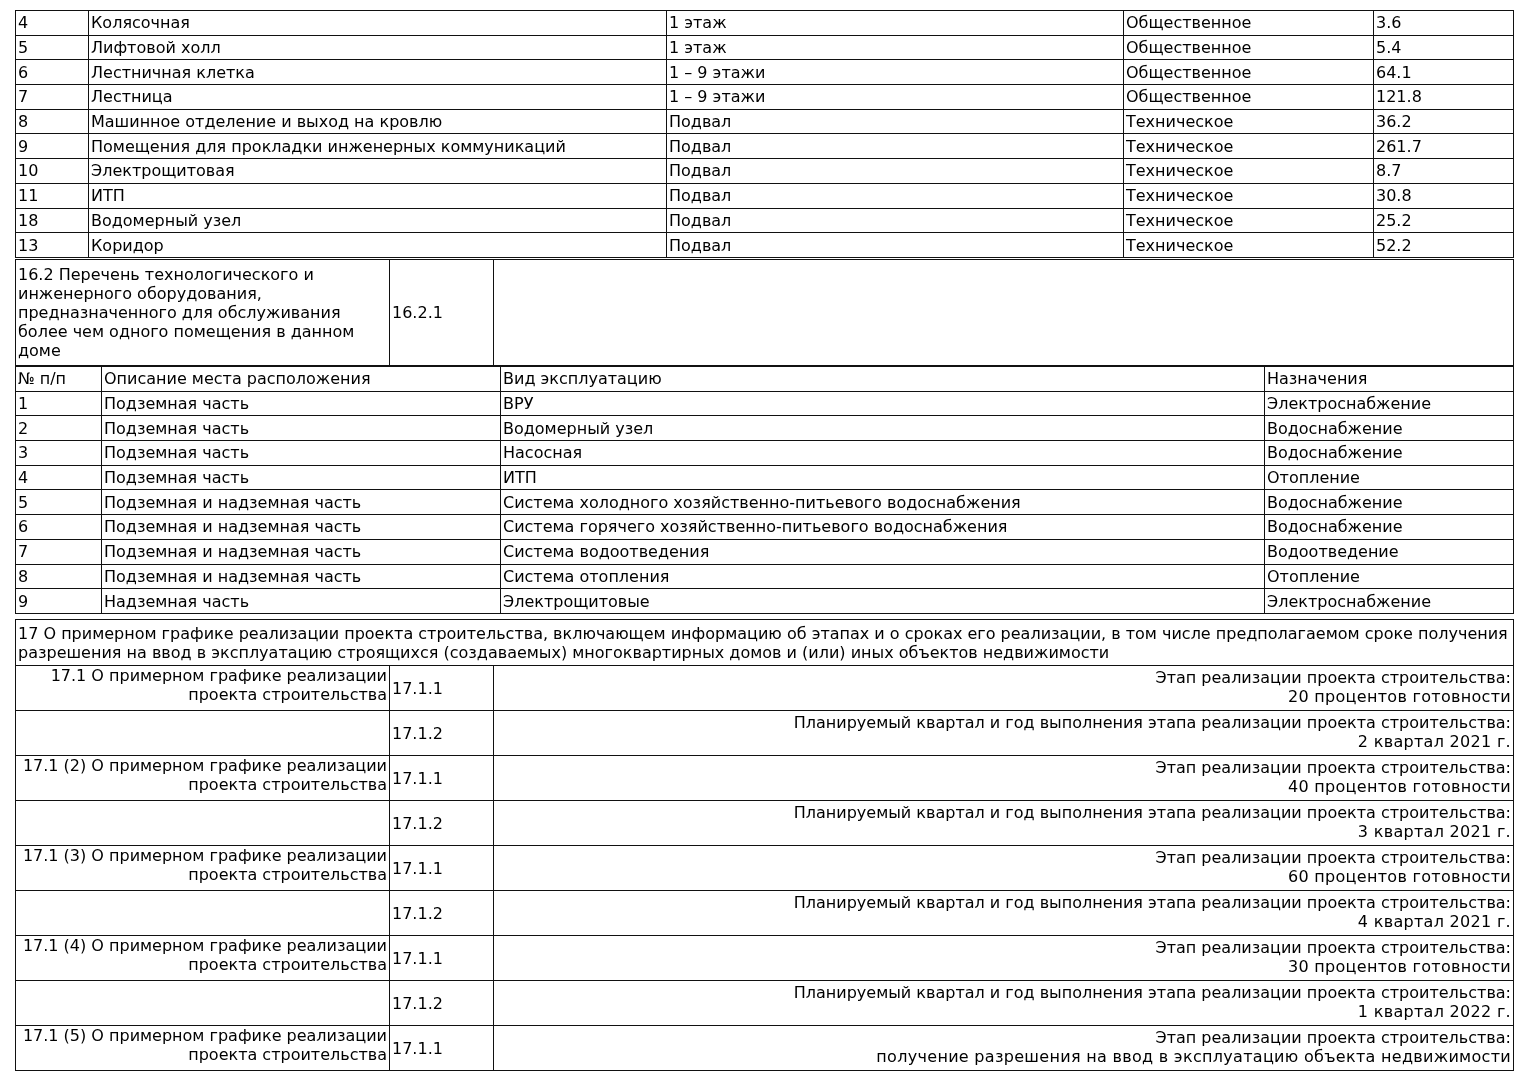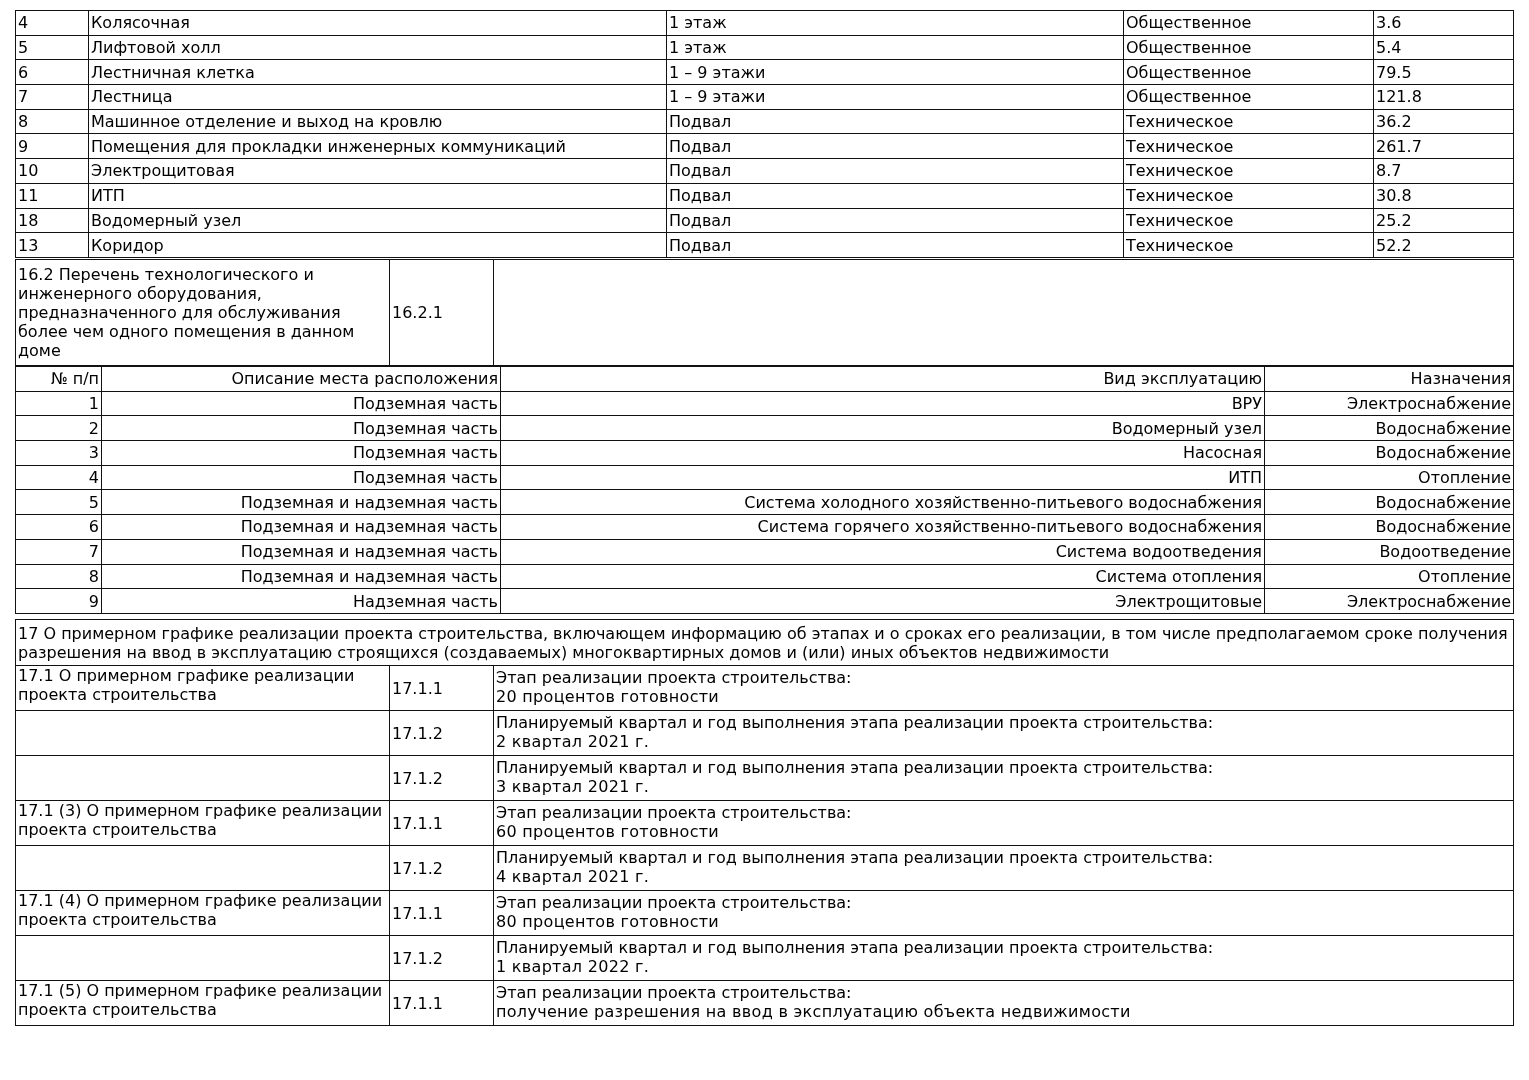--- a/index.html
+++ b/index.html
@@ -7,25 +7,25 @@
          font-family: "DejaVu Sans", sans-serif; font-size: 16px; color: #000; }
   table { border-collapse: collapse; position: absolute; left: 15px; width: 1498px; table-layout: fixed; }
   td { border: 1.5px solid #111; padding: 0 2px; vertical-align: middle; line-height: 19px; white-space: nowrap; overflow: hidden; }
   .wrap { white-space: normal; margin-left: 12px; }
   .bold { font-weight: normal; letter-spacing: 0.3px; }
   #t1 { top: 10px; }
   #t1 tr { height: 24.7px; }
   #t2 { top: 259px; }
   #t2 tr { height: 106px; }
   #t3 { top: 366px; }
-  #t3 tr { height: 24.7px; text-align: right; }
+  #t3 tr { height: 24.7px; }
   #t4 { top: 619px; }
   #t4 tr.sec { height: 46px; }
   #t4 tr.st { height: 45px; }
-  td.top { vertical-align: top; }
+  td.top { vertical-align: top; text-align: right; }
 </style>
 </head>
 <body>
 
 <table id="t1">
   <colgroup>
       <col style="width:73px">
       <col style="width:578px">
       <col style="width:457px">
       <col style="width:250px">
@@ -44,21 +44,21 @@
         <td>Лифтовой холл</td>
         <td>1 этаж</td>
         <td>Общественное</td>
         <td>5.4</td>
       </tr>
       <tr>
         <td>6</td>
         <td>Лестничная клетка</td>
         <td>1 – 9 этажи</td>
         <td>Общественное</td>
-        <td>79.5</td>
+        <td>64.1</td>
       </tr>
       <tr>
         <td>7</td>
         <td>Лестница</td>
         <td>1 – 9 этажи</td>
         <td>Общественное</td>
         <td>121.8</td>
       </tr>
       <tr>
         <td>8</td>
@@ -211,20 +211,28 @@
       </tr>
       <tr class="st">
         <td></td>
         <td>17.1.2</td>
         <td class="top" style="padding-top: 2px;">
           <div>Планируемый квартал и год выполнения этапа реализации проекта строительства:</div>
           <div class="bold">2 квартал 2021 г.</div>
         </td>
       </tr>
       <tr class="st">
+        <td class="wrap top">17.1 (2) О примерном графике реализации проекта строительства</td>
+        <td>17.1.1</td>
+        <td class="top" style="padding-top: 2px;">
+          <div>Этап реализации проекта строительства:</div>
+          <div class="bold">40 процентов готовности</div>
+        </td>
+      </tr>
+      <tr class="st">
         <td></td>
         <td>17.1.2</td>
         <td class="top" style="padding-top: 2px;">
           <div>Планируемый квартал и год выполнения этапа реализации проекта строительства:</div>
           <div class="bold">3 квартал 2021 г.</div>
         </td>
       </tr>
       <tr class="st">
         <td class="wrap top">17.1 (3) О примерном графике реализации проекта строительства</td>
         <td>17.1.1</td>
@@ -239,21 +247,21 @@
         <td class="top" style="padding-top: 2px;">
           <div>Планируемый квартал и год выполнения этапа реализации проекта строительства:</div>
           <div class="bold">4 квартал 2021 г.</div>
         </td>
       </tr>
       <tr class="st">
         <td class="wrap top">17.1 (4) О примерном графике реализации проекта строительства</td>
         <td>17.1.1</td>
         <td class="top" style="padding-top: 2px;">
           <div>Этап реализации проекта строительства:</div>
-          <div class="bold">80 процентов готовности</div>
+          <div class="bold">30 процентов готовности</div>
         </td>
       </tr>
       <tr class="st">
         <td></td>
         <td>17.1.2</td>
         <td class="top" style="padding-top: 2px;">
           <div>Планируемый квартал и год выполнения этапа реализации проекта строительства:</div>
           <div class="bold">1 квартал 2022 г.</div>
         </td>
       </tr>

